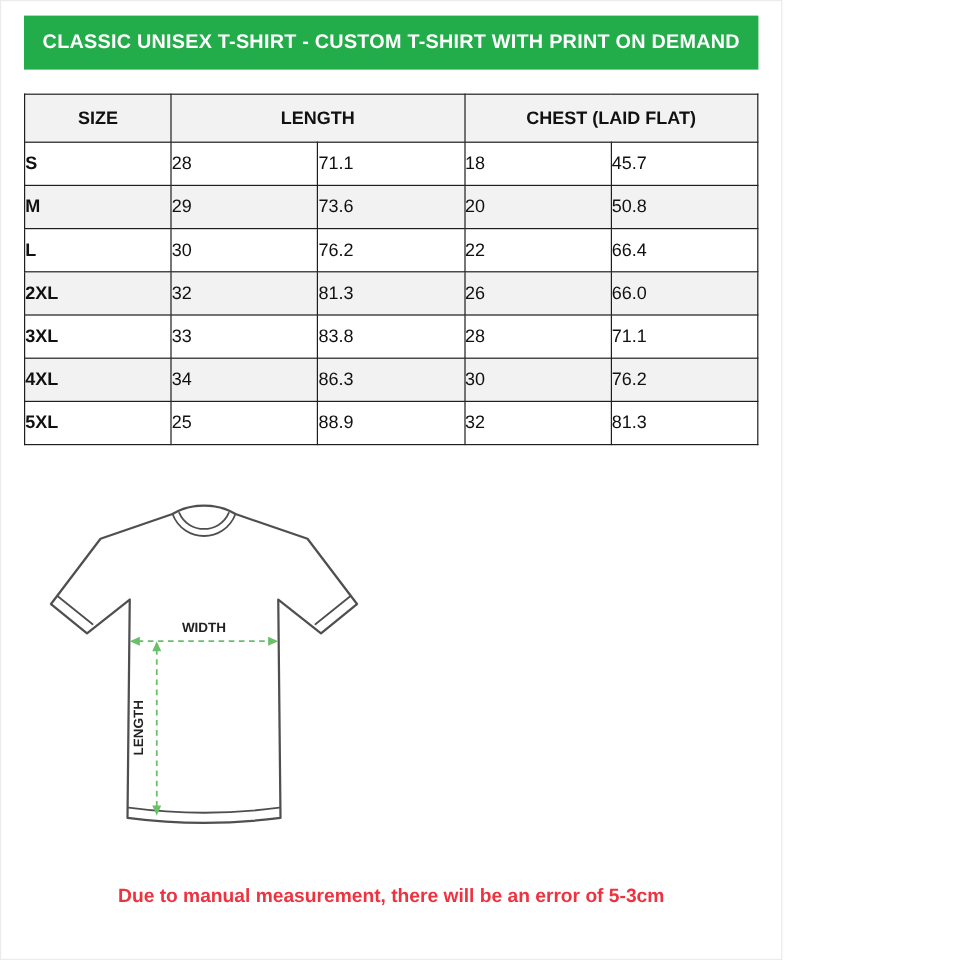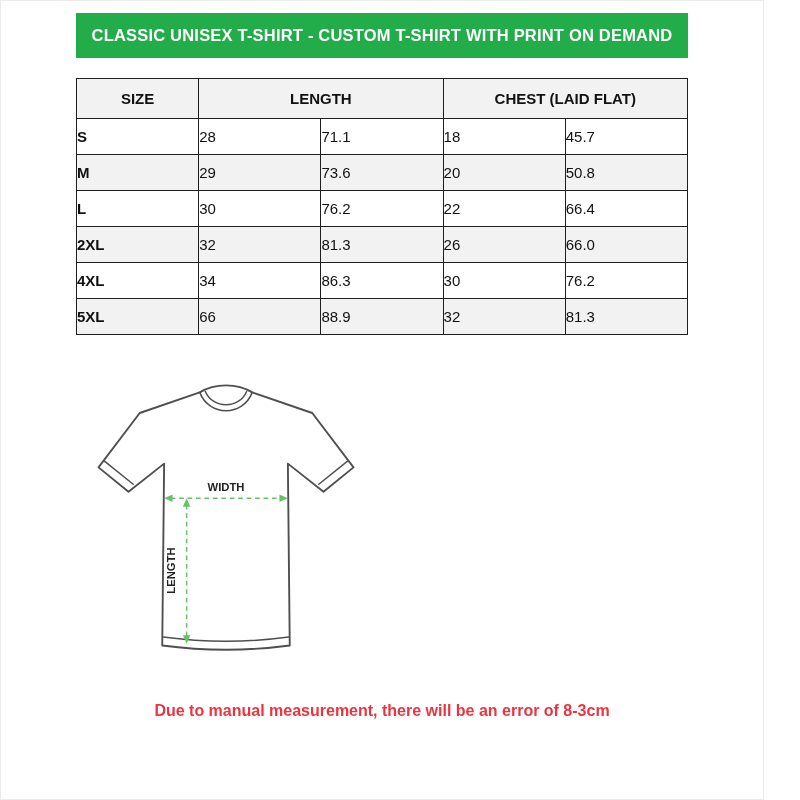--- a/index.html
+++ b/index.html
@@ -4,21 +4,21 @@
 <style>
   :root{
     --banner-green:#23ac4a;
     --note-red:#ee3340;
     --arrow-green:#6abf69;
     --table-border:#1f1f1f;
     --row-stripe:#f2f2f2;
   }
   *{box-sizing:border-box;margin:0;padding:0;}
   html,body{width:800px;background:#ffffff;font-family:"Liberation Sans",sans-serif;color:#111;}
-  .page{width:764px;height:800px;padding-top:12px;overflow:hidden;border:1px solid #ececec;}
+  .page{width:652px;height:800px;padding-top:12px;overflow:hidden;border:1px solid #ececec;}
   .inner{width:612px;margin:0 auto;}
 
   .banner{
     background:var(--banner-green);
     color:#fff;
     text-align:center;
     font-weight:bold;
     font-size:16.5px;
     letter-spacing:.2px;
     padding:13px 6px;
@@ -128,29 +128,36 @@
           <td>66.4</td>
         </tr>
         <tr>
           <td class="size-cell">2XL</td>
           <td>32</td>
           <td>81.3</td>
           <td>26</td>
           <td>66.0</td>
         </tr>
         <tr>
+          <td class="size-cell">3XL</td>
+          <td>33</td>
+          <td>83.8</td>
+          <td>28</td>
+          <td>71.1</td>
+        </tr>
+        <tr>
           <td class="size-cell">4XL</td>
           <td>34</td>
           <td>86.3</td>
           <td>30</td>
           <td>76.2</td>
         </tr>
         <tr>
           <td class="size-cell">5XL</td>
-          <td>66</td>
+          <td>25</td>
           <td>88.9</td>
           <td>32</td>
           <td>81.3</td>
         </tr>
       </tbody>
     </table>
 
     <div class="diagram-wrap">
       <svg viewBox="0 0 320 320" width="300" height="305" aria-hidden="true">
 
@@ -173,16 +180,16 @@
 
         <g class="arrow">
           <line x1="118" y1="138" x2="118" y2="279"></line>
           <polygon points="118,131 114,140 122,140"></polygon>
           <polygon points="118,286 114,277 122,277"></polygon>
         </g>
         <text class="dim-label" x="106" y="208" text-anchor="middle" transform="rotate(-90 106 208)">LENGTH</text>
       </svg>
     </div>
 
-    <div class="footer-note">Due to manual measurement, there will be an error of 8-3cm</div>
+    <div class="footer-note">Due to manual measurement, there will be an error of 5-3cm</div>
 
   </div>
 </div>
 
 </body></html>

